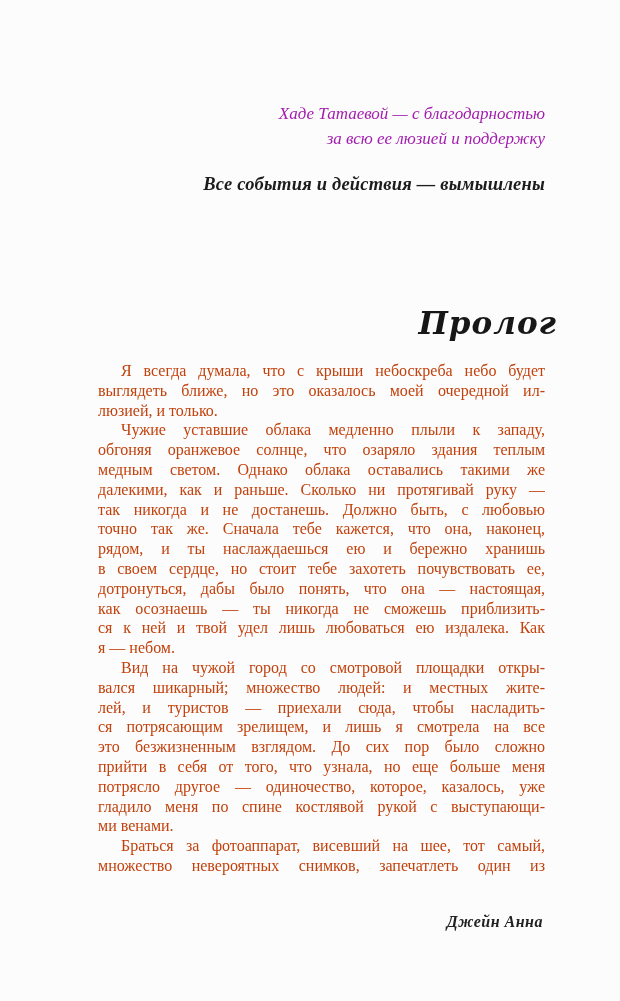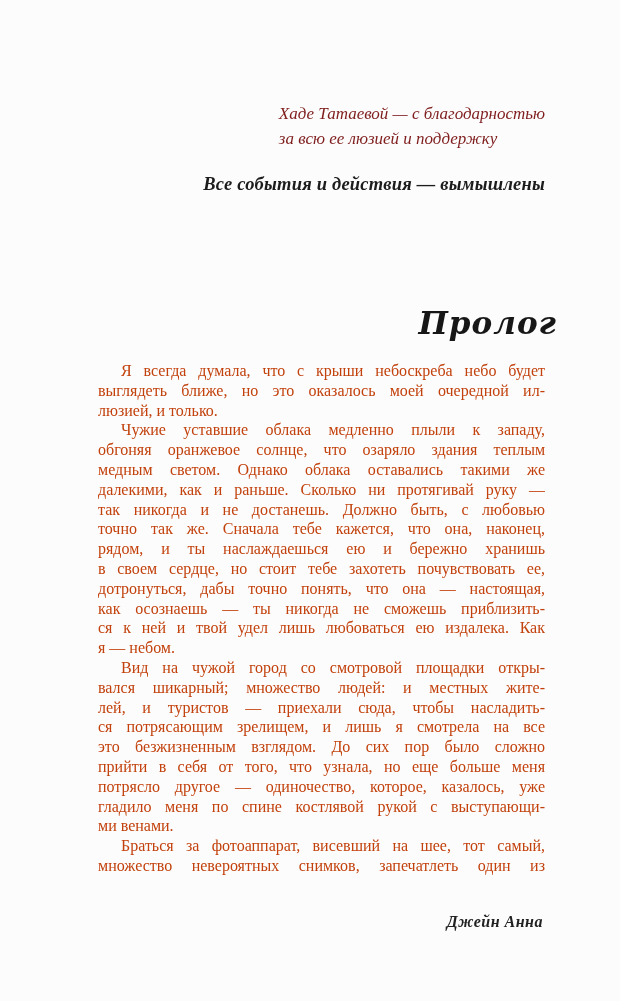--- a/index.html
+++ b/index.html
@@ -9,24 +9,25 @@
     height: 1001px;
     background: #fcfcfc;
     color: #1f1f1f;
     font-family: "Liberation Serif", serif;
     overflow: hidden;
   }
   .dedication {
     position: absolute;
     top: 101px;
     right: 75px;
+    text-align: right;
     font-style: italic;
     font-size: 17px;
     line-height: 25px;
-    color: #7f1d1d;
+    color: #a21caf;
   }
   .disclaimer {
     position: absolute;
     top: 174px;
     right: 75px;
     font-style: italic;
     font-weight: 700;
     font-size: 18.5px;
     letter-spacing: 0.2px;
     color: #1c1c1c;
@@ -95,21 +96,21 @@
       <div class="body-line">выглядеть ближе, но это оказалось моей очередной ил-</div>
       <div class="body-line end">люзией, и только.</div>
       <div class="body-line first">Чужие уставшие облака медленно плыли к западу,</div>
       <div class="body-line">обгоняя оранжевое солнце, что озаряло здания теплым</div>
       <div class="body-line">медным светом. Однако облака оставались такими же</div>
       <div class="body-line">далекими, как и раньше. Сколько ни протягивай руку —</div>
       <div class="body-line">так никогда и не достанешь. Должно быть, с любовью</div>
       <div class="body-line">точно так же. Сначала тебе кажется, что она, наконец,</div>
       <div class="body-line">рядом, и ты наслаждаешься ею и бережно хранишь</div>
       <div class="body-line">в своем сердце, но стоит тебе захотеть почувствовать ее,</div>
-      <div class="body-line">дотронуться, дабы точно понять, что она — настоящая,</div>
+      <div class="body-line">дотронуться, дабы было понять, что она — настоящая,</div>
       <div class="body-line">как осознаешь — ты никогда не сможешь приблизить-</div>
       <div class="body-line">ся к ней и твой удел лишь любоваться ею издалека. Как</div>
       <div class="body-line end">я — небом.</div>
       <div class="body-line first">Вид на чужой город со смотровой площадки откры-</div>
       <div class="body-line">вался шикарный; множество людей: и местных жите-</div>
       <div class="body-line">лей, и туристов — приехали сюда, чтобы насладить-</div>
       <div class="body-line">ся потрясающим зрелищем, и лишь я смотрела на все</div>
       <div class="body-line">это безжизненным взглядом. До сих пор было сложно</div>
       <div class="body-line">прийти в себя от того, что узнала, но еще больше меня</div>
       <div class="body-line">потрясло другое — одиночество, которое, казалось, уже</div>

